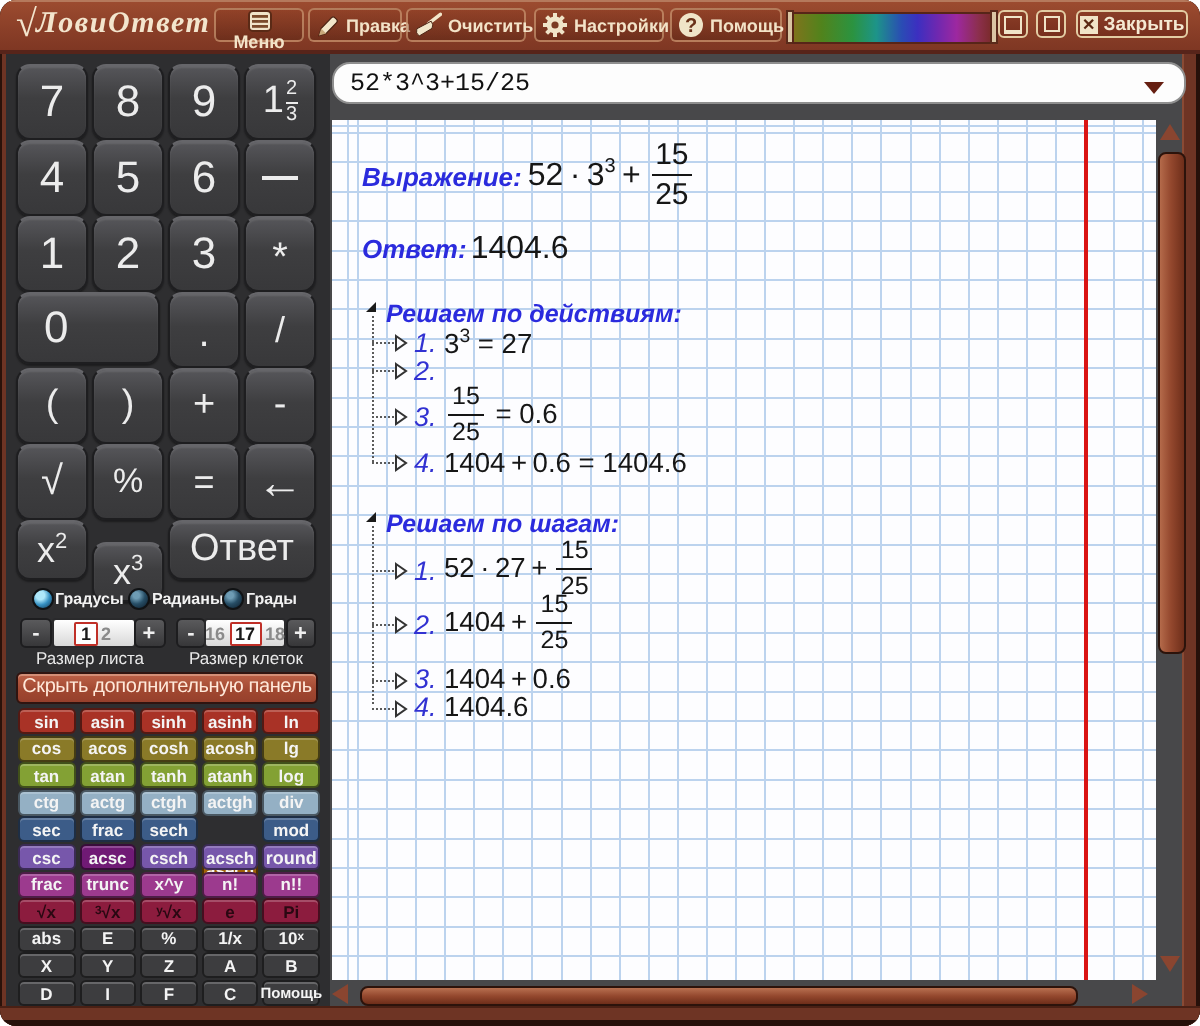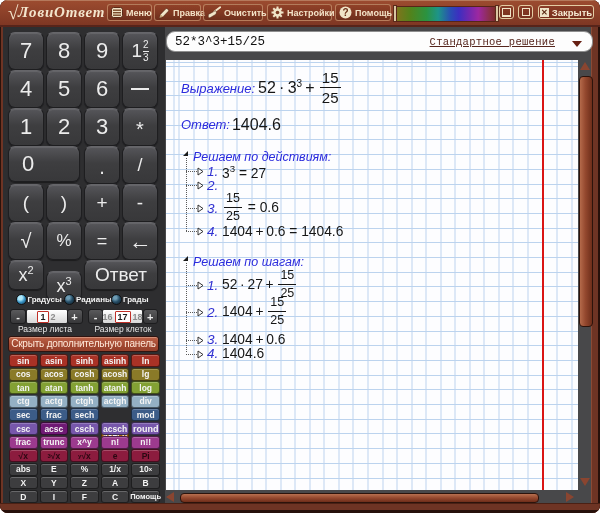--- a/index.html
+++ b/index.html
@@ -57,21 +57,21 @@
 border:1px solid #8f8f8f;border-radius:9px;
 font-family:"Liberation Mono",monospace;font-size:12.5px;color:#111;}
 
 #paper{left:166px;top:60px;width:412px;height:430px;background:#fdfdff;
 background-image:repeating-linear-gradient(90deg,#bcd3ee 0 1px,transparent 1px 14.54px),
 repeating-linear-gradient(180deg,#bcd3ee 0 1px,transparent 1px 14.7px);
 background-position:12.5px 6px,12.5px 6px;}
 #redline{left:376px;top:0;width:2px;height:430px;background:#da1414;}
 .row{position:absolute;display:flex;align-items:center;white-space:nowrap;
 font-size:13.8px;color:#161616;}
-.blu{color:#2b2bdd;font-style:italic;font-weight:normal;}
+.blu{color:#2b2bdd;font-style:italic;font-weight:bold;}
 .num{font-weight:normal;font-size:13.5px;color:#3232d2;}
 .frac{display:inline-flex;flex-direction:column;align-items:center;line-height:1;margin:0 2px;vertical-align:middle;position:relative;top:-1px;}
 .frac .fn{padding:1px 2px 2px;}
 .frac .fd{padding:2px 2px 1px;border-top:1px solid #151515;}
 .dot{position:absolute;border-left:1px dotted #5a5a5a;width:0;}
 .hdot{position:absolute;border-top:1px dotted #5a5a5a;height:0;}
 sup{font-size:70%;}
 
 .thumbv{position:absolute;border-radius:4px;border:1px solid #2c130b;
 background:linear-gradient(90deg,#b46a4a,#94482e 45%,#6e2e1a);}
@@ -87,21 +87,21 @@
 
   <div class="abs" id="fl"></div>
   <div class="abs" id="fr"></div>
   <div class="abs" id="fb2"></div>
 
   <div class="abs" id="tbar"></div>
   <div class="abs" id="logo">
       <span style="font-size:19px;font-style:normal;position:absolute;left:1px;top:2px;">√</span>
       <span style="font-size:15px;font-weight:bold;position:absolute;left:11px;top:4px;letter-spacing:0.8px;">ЛовиОтвет</span>
     </div>
-  <div class="mbtn abs" style="left:107px;width:43px;">
+  <div class="mbtn abs" style="left:107px;width:43px;flex-direction:column;">
       <svg class="micon" width="12" height="11">
         <rect x="0.5" y="0.5" width="11" height="10" rx="2" fill="#f0e4c8" stroke="#5a2a16"></rect>
         <rect x="2" y="2.5" width="8" height="1.4" fill="#7a4a2a"></rect>
         <rect x="2" y="5" width="8" height="1.4" fill="#7a4a2a"></rect>
         <rect x="2" y="7.5" width="8" height="1.4" fill="#7a4a2a"></rect>
       </svg>
       <span>Меню</span>
     </div>
   <div class="mbtn abs" style="left:154px;width:45px;">
       <svg class="micon" width="12" height="12">
@@ -293,21 +293,20 @@
     <div class="fb" style="left:128.4px;top:449.4px;background:#3d3d3f;color:#f4f4f4;">B</div>
     <div class="fb" style="left:6.0px;top:463.0px;background:#3d3d3f;color:#f4f4f4;">D</div>
     <div class="fb" style="left:36.6px;top:463.0px;background:#3d3d3f;color:#f4f4f4;">I</div>
     <div class="fb" style="left:67.2px;top:463.0px;background:#3d3d3f;color:#f4f4f4;">F</div>
     <div class="fb" style="left:97.8px;top:463.0px;background:#3d3d3f;color:#f4f4f4;">C</div>
     <div class="fb" style="left:128.4px;top:463.0px;background:#3d3d3f;color:#f4f4f4;font-size:7.5px;">Помощь</div>
   </div>
 
   <div class="abs" id="ibar">
     <span style="position:absolute;left:8px;top:2.5px;">52*3^3+15/25</span>
-    <span style="position:absolute;right:37px;top:3.5px;color:#55251c;text-decoration:underline;font-size:10.5px;letter-spacing:0.3px;">Стандартное решение</span>
     <span style="position:absolute;right:10px;top:8.5px;width:0;height:0;border:5.5px solid transparent;border-top:6px solid #661f12;border-bottom:0;"></span>
   </div>
 
   <div class="abs" id="paper">
     <div class="abs" id="redline"></div>
     <div class="row" style="left:15px;top:12px;height:32px;">
         <span class="blu" style="font-size:13px;">Выражение:</span>
         <span style="font-size:16px;margin-left:3px;">52 · 3<sup style="font-size:10px;">3</sup> + </span>
         <span class="frac" style="font-size:15px;">
           <span class="fn">15</span>

